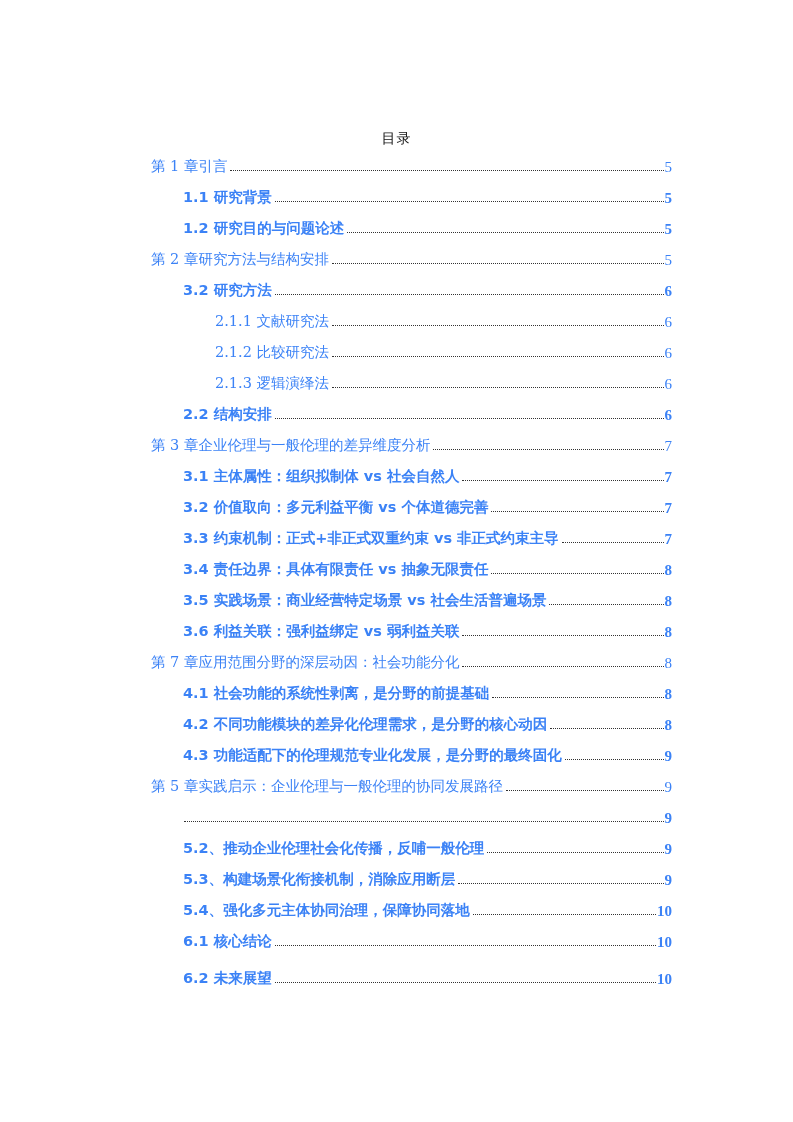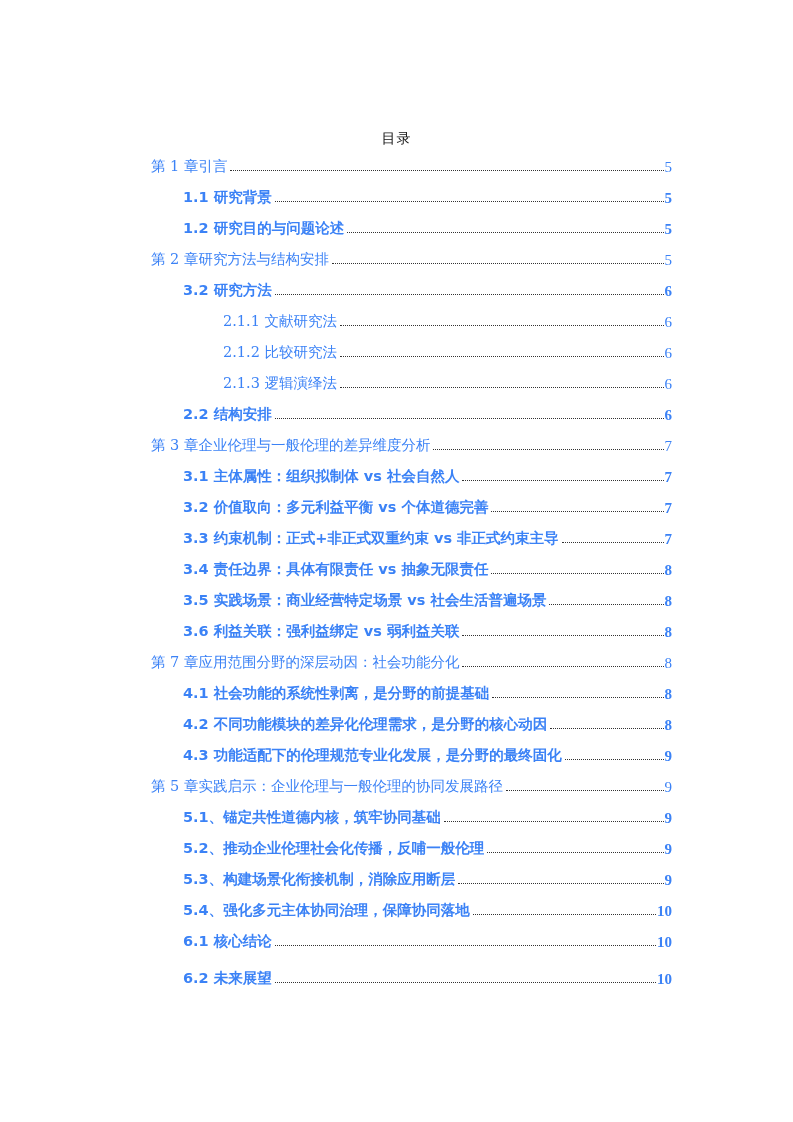--- a/index.html
+++ b/index.html
@@ -15,21 +15,21 @@
     position: absolute; height: 22px; display: flex; align-items: flex-end;
     right: 121px; color: #3b82f6;
   }
   .row .label { white-space: nowrap; padding-right: 2px; }
   .row .leader {
     flex: 1; border-bottom: 1px dotted #333; margin: 0 1px 5px 1px; height: 1px;
   }
   .row .page-num { white-space: nowrap; font-family: "Liberation Serif", "DejaVu Serif", serif; font-size: 15px; }
   .lvl1 { left: 151px; font-family: "DejaVu Serif", "Liberation Serif", serif; font-size: 14.5px; }
   .lvl2 { left: 183px; font-family: "DejaVu Sans", "Liberation Sans", sans-serif; font-size: 14.5px; font-weight: bold; }
-  .lvl3 { left: 215px; font-family: "DejaVu Serif", "Liberation Serif", serif; font-size: 14.5px; margin-left: 8px; }
+  .lvl3 { left: 215px; font-family: "DejaVu Serif", "Liberation Serif", serif; font-size: 14.5px; }
   .lvl2 .label { font-weight: bold; }
 </style>
 </head>
 <body>
 
 <div class="page">
   <div class="toc-title">目录</div>
 
   <div class="toc">
     <div class="row lvl1" style="top:0px">
@@ -131,21 +131,20 @@
         <span class="label">4.3 功能适配下的伦理规范专业化发展，是分野的最终固化</span>
         <span class="leader"></span>
         <span class="page-num">9</span>
       </div>
     <div class="row lvl1" style="top:620px">
         <span class="label">第 5 章实践启示：企业伦理与一般伦理的协同发展路径</span>
         <span class="leader"></span>
         <span class="page-num">9</span>
       </div>
     <div class="row lvl2" style="top:651px">
-        <span class="label">5.1、锚定共性道德内核，筑牢协同基础</span>
         <span class="leader"></span>
         <span class="page-num">9</span>
       </div>
     <div class="row lvl2" style="top:682px">
         <span class="label">5.2、推动企业伦理社会化传播，反哺一般伦理</span>
         <span class="leader"></span>
         <span class="page-num">9</span>
       </div>
     <div class="row lvl2" style="top:713px">
         <span class="label">5.3、构建场景化衔接机制，消除应用断层</span>

